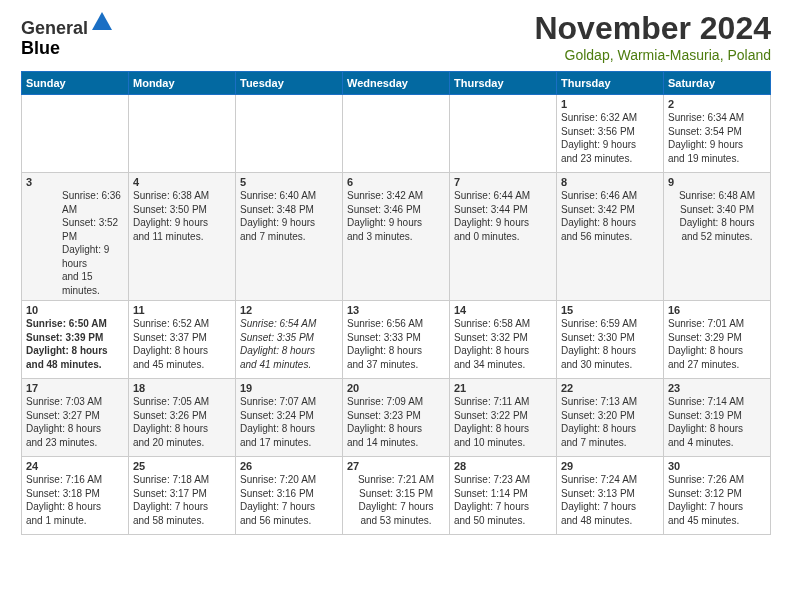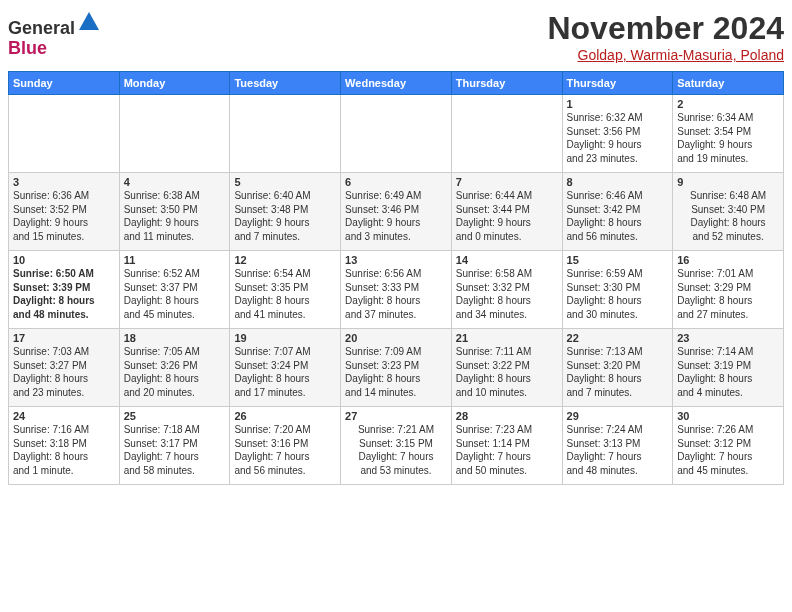--- a/index.html
+++ b/index.html
@@ -6,63 +6,62 @@
     body {
       width: 792px;
       height: 612px;
       font-family: Arial, sans-serif;
       background: #fff;
       overflow: hidden;
     }
     .page {
       width: 792px;
       height: 484px;
-      padding: 10px 8px;
+      padding: 10px 21px;
     }
     .header {
       display: flex;
       justify-content: space-between;
       align-items: flex-start;
       margin-bottom: 8px;
     }
     .logo {
       display: flex;
       align-items: center;
     }
     .logo-text {
       font-size: 18px;
       font-weight: bold;
       line-height: 1.1;
     }
     .logo-text .general { color: #333; }
-    .logo-text .blue { color: #be185d; }
+    .logo-text .blue { color: #000000; }
     .logo-icon {
       width: 24px;
       height: 24px;
       margin-left: 2px;
     }
     .title-block {
       text-align: right;
     }
     .month-title {
       font-size: 32px;
       font-weight: bold;
       color: #333;
     }
     .location {
       font-size: 14px;
-      color: #b91c1c;
-      text-decoration: underline;
+      color: #4d7c0f;
     }
     .calendar {
       width: 100%;
       border-collapse: collapse;
     }
     .calendar th {
-      background: #3b82f6;
+      background: #0369a1;
       color: #fff;
       font-size: 11px;
       font-weight: bold;
       padding: 5px 4px;
       text-align: left;
       border: 1px solid #1a6fc4;
     }
     .calendar td {
       border: 1px solid #ccc;
       vertical-align: top;
@@ -143,42 +142,42 @@
             <span class="day-num">2</span>
             <div class="day-info" style="white-space: pre-line;">Sunrise: 6:34 AM
 Sunset: 3:54 PM
 Daylight: 9 hours
 and 19 minutes.</div>
           </td>
         </tr>
         <tr>
           <td>
             <span class="day-num">3</span>
-            <div class="day-info" style="white-space: pre-line;">Sunrise: 6:36 AM
+            <div class="day-info" style="white-space: pre-line; margin-left: 36px;">Sunrise: 6:36 AM
 Sunset: 3:52 PM
 Daylight: 9 hours
 and 15 minutes.</div>
           </td>
           <td>
             <span class="day-num">4</span>
             <div class="day-info" style="white-space: pre-line;">Sunrise: 6:38 AM
 Sunset: 3:50 PM
 Daylight: 9 hours
 and 11 minutes.</div>
           </td>
           <td>
             <span class="day-num">5</span>
             <div class="day-info" style="white-space: pre-line;">Sunrise: 6:40 AM
 Sunset: 3:48 PM
 Daylight: 9 hours
 and 7 minutes.</div>
           </td>
           <td>
             <span class="day-num">6</span>
-            <div class="day-info" style="white-space: pre-line;">Sunrise: 6:49 AM
+            <div class="day-info" style="white-space: pre-line;">Sunrise: 3:42 AM
 Sunset: 3:46 PM
 Daylight: 9 hours
 and 3 minutes.</div>
           </td>
           <td>
             <span class="day-num">7</span>
             <div class="day-info" style="white-space: pre-line;">Sunrise: 6:44 AM
 Sunset: 3:44 PM
 Daylight: 9 hours
 and 0 minutes.</div>
@@ -208,21 +207,21 @@
           </td>
           <td>
             <span class="day-num">11</span>
             <div class="day-info" style="white-space: pre-line;">Sunrise: 6:52 AM
 Sunset: 3:37 PM
 Daylight: 8 hours
 and 45 minutes.</div>
           </td>
           <td>
             <span class="day-num">12</span>
-            <div class="day-info" style="white-space: pre-line;">Sunrise: 6:54 AM
+            <div class="day-info" style="white-space: pre-line; font-style: italic;">Sunrise: 6:54 AM
 Sunset: 3:35 PM
 Daylight: 8 hours
 and 41 minutes.</div>
           </td>
           <td>
             <span class="day-num">13</span>
             <div class="day-info" style="white-space: pre-line;">Sunrise: 6:56 AM
 Sunset: 3:33 PM
 Daylight: 8 hours
 and 37 minutes.</div>

